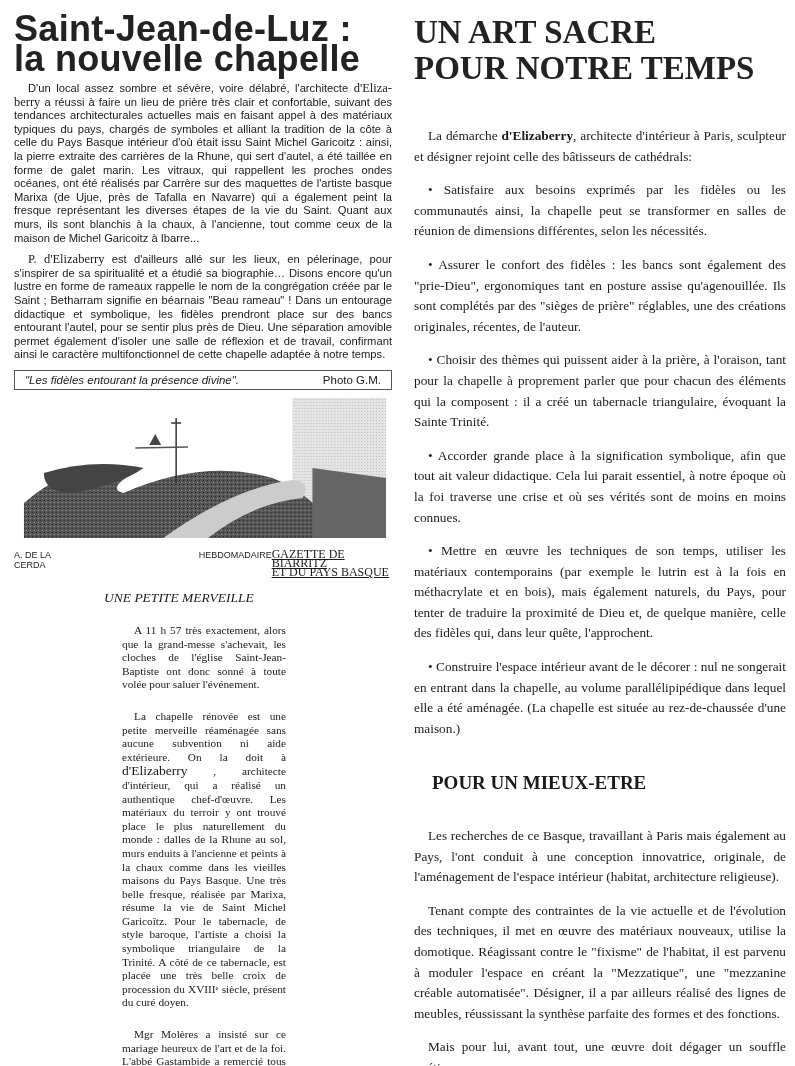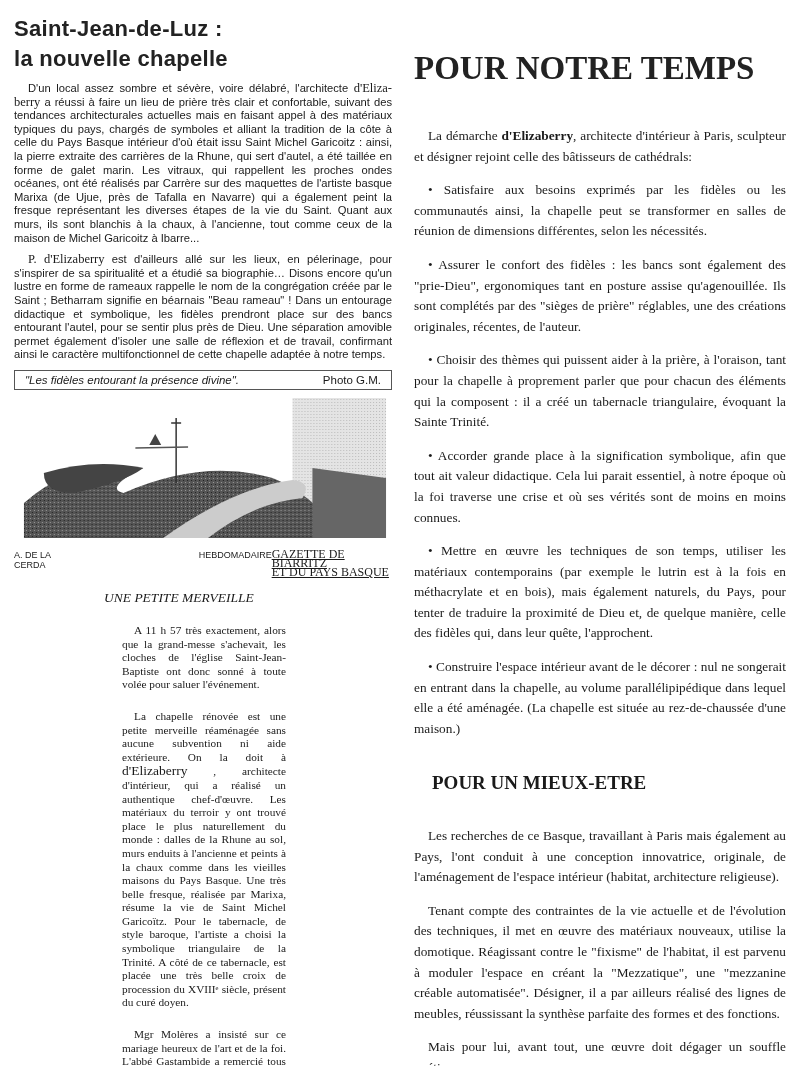--- a/index.html
+++ b/index.html
@@ -1,20 +1,20 @@
 <!DOCTYPE html>
 <html><head>
 <meta charset="utf-8">
 <style>
   html, body { margin:0; padding:0; background:#fff; }
   body { width:795px; height:1066px; position:relative; overflow:hidden; color:#1a1a1a; }
   .left { position:absolute; left:14px; top:0; width:378px; }
   .right { position:absolute; left:414px; top:0; width:372px; }
 
-  .headline-sans { font-family:"Liberation Sans", sans-serif; font-weight:bold; font-size:22px; line-height:30px; margin:14px 0 8px 0; color:#222; letter-spacing:0.3px; }
+  .headline-sans { font-family:"Liberation Sans", sans-serif; font-weight:bold; font-size:36px; line-height:30px; margin:14px 0 8px 0; color:#222; letter-spacing:0.3px; }
   .sans-body { font-family:"Liberation Sans", sans-serif; font-size:11.2px; line-height:13.6px; text-align:justify; margin:0; }
   .sans-body p { margin:0 0 8px 0; text-indent:14px; }
   .serif-name { font-family:"Liberation Serif", serif; font-size:12.5px; }
 
   .caption-box { border:1px solid #555; margin:6px 0 0 0; padding:3px 10px; display:flex; justify-content:space-between; font-family:"Liberation Sans", sans-serif; font-size:11.5px; }
   .caption-box .cap { font-style:italic; }
 
   .photo { position:relative; height:150px; margin-top:8px; }
   .photo svg { width:100%; height:100%; display:block; }
 
@@ -94,21 +94,21 @@
   </div>
   <div class="signature">J.-B. D</div>
   <div class="source">
     <span>QUOTIDIEN BIARRITZ</span>
     <span class="logo">SUD OUEST</span>
   </div>
 </div>
 
 <div class="right">
   <h1 class="headline-serif">
-    <br>
+    <span>UN ART SACRE</span><br>
     <span>POUR NOTRE TEMPS</span>
   </h1>
   <div class="r-body">
     <p class="r-intro"><span>La démarche </span><b>d'Elizaberry</b><span>, architecte d'intérieur à Paris, sculpteur et désigner rejoint celle des bâtisseurs de cathédrals:</span></p>
     <p>• Satisfaire aux besoins exprimés par les fidèles ou les communautés ainsi, la chapelle peut se transformer en salles de réunion de dimensions différentes, selon les nécessités.</p>
     <p>• Assurer le confort des fidèles : les bancs sont également des "prie-Dieu", ergonomiques tant en posture assise qu'agenouillée. Ils sont complétés par des "sièges de prière" réglables, une des créations originales, récentes, de l'auteur.</p>
     <p>• Choisir des thèmes qui puissent aider à la prière, à l'oraison, tant pour la chapelle à proprement parler que pour chacun des éléments qui la composent : il a créé un tabernacle triangulaire, évoquant la Sainte Trinité.</p>
     <p>• Accorder grande place à la signification symbolique, afin que tout ait valeur didactique. Cela lui parait essentiel, à notre époque où la foi traverse une crise et où ses vérités sont de moins en moins connues.</p>
     <p>• Mettre en œuvre les techniques de son temps, utiliser les matériaux contemporains (par exemple le lutrin est à la fois en méthacrylate et en bois), mais également naturels, du Pays, pour tenter de traduire la proximité de Dieu et, de quelque manière, celle des fidèles qui, dans leur quête, l'approchent.</p>
     <p>• Construire l'espace intérieur avant de le décorer : nul ne songerait en entrant dans la chapelle, au volume parallélipipédique dans lequel elle a été aménagée. (La chapelle est située au rez-de-chaussée d'une maison.)</p>

